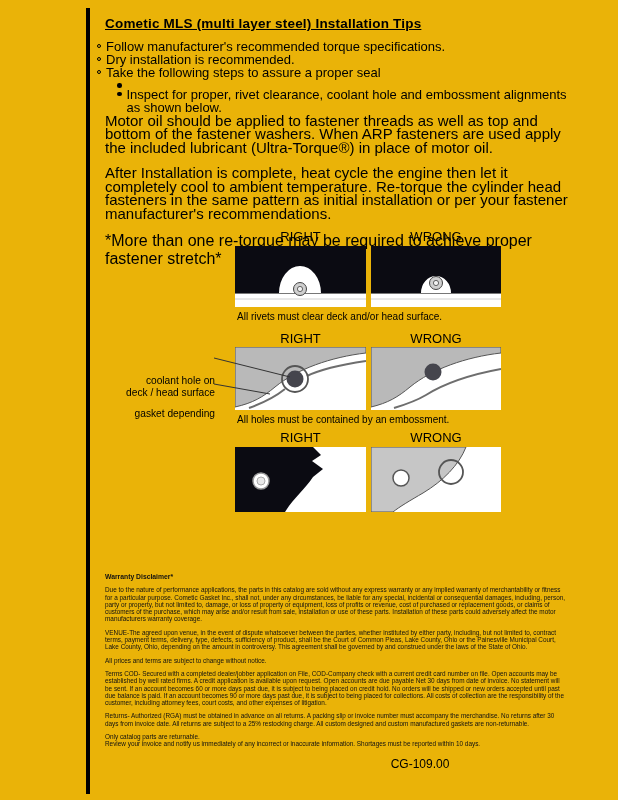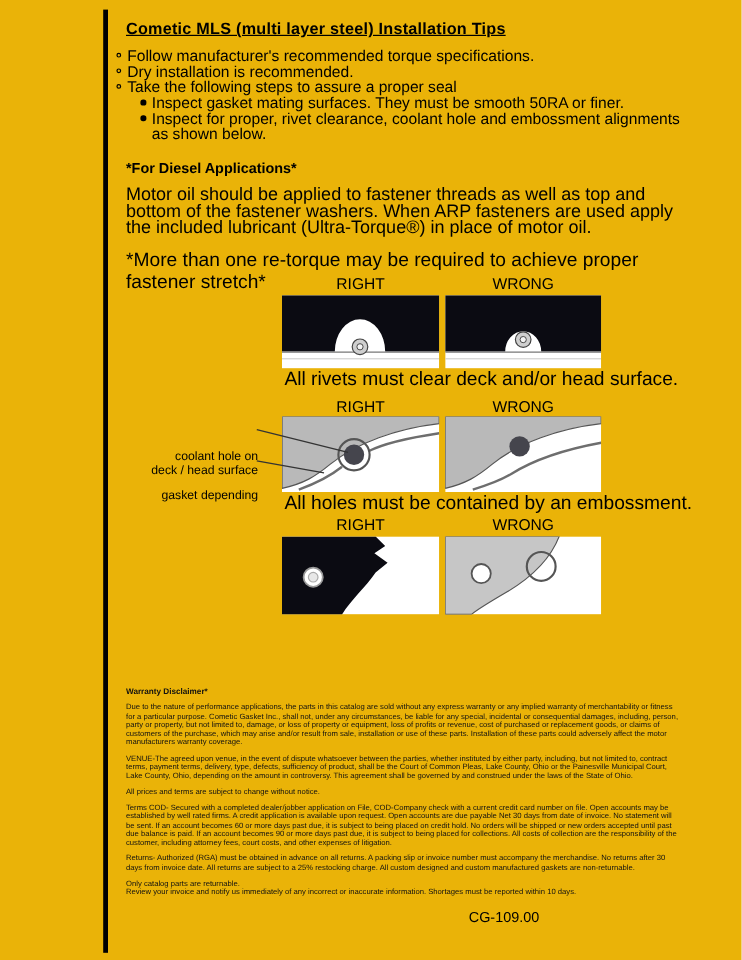--- a/index.html
+++ b/index.html
@@ -20,21 +20,21 @@
   .bullet-row.sub { margin-left:12px; }
   .b-f { flex:0 0 auto; width:4.5px; height:4.5px; background:#000; border-radius:50%; margin:4px 5px 0 0; }
 
   .h2 { font-size:12px; font-weight:bold; margin:15px 0 9px; }
   .para { font-size:15px; line-height:13.5px; margin-bottom:12px; width:466px; }
   .note { font-size:16px; margin-top:4px; }
 
   .dlabel { position:absolute; font-size:13px; text-align:center; width:131px; }
   .dimg  { position:absolute; }
   .dimg svg { display:block; }
-  .dcap  { position:absolute; font-size:16px; line-height:12.5px; }
+  .dcap  { position:absolute; font-size:10px; line-height:12.5px; }
   .ptr-label { position:absolute; font-size:10.2px; line-height:11.5px; text-align:right; width:97px;margin-top:31px; }
   .ptr-lines { position:absolute; left:212px; top:350px; }
 
   .warranty { position:absolute; left:105px; top:573px; width:463px; font-size:6.4px; line-height:7.3px; color:#111; }
   .warranty .w-head { font-size:6.8px; font-weight:bold; margin-bottom:6px; }
   .warranty p { margin-bottom:6px; }
   .warranty p.tight { margin-bottom:0; }
 
   .footer { position:absolute; left:360px; top:757px; width:120px; text-align:center; font-size:12px; }
 </style>
@@ -54,29 +54,28 @@
     <div class="bullet-row">
       <span class="b-o"></span>
       <span>Dry installation is recommended.</span>
     </div>
     <div class="bullet-row">
       <span class="b-o"></span>
       <span>Take the following steps to assure a proper seal</span>
     </div>
     <div class="bullet-row sub">
       <span class="b-f"></span>
-      <span>Inspect gasket mating surfaces.  They must be smooth 50RA or finer.</span>
     </div>
     <div class="bullet-row sub">
       <span class="b-f"></span>
       <span>Inspect for proper, rivet clearance, coolant hole and embossment alignments as shown below.</span>
     </div>
 
-    <div class="h2">*For Diesel Applications*</div>
     <div class="para">Motor oil should be applied to fastener threads as well as top and bottom of the fastener washers. When ARP fasteners are used apply the included lubricant (Ultra-Torque®) in place of motor oil.</div>
+    <div class="para">After Installation is complete, heat cycle the engine then let it completely cool to ambient temperature. Re-torque the cylinder head fasteners in the same pattern as initial installation or per your fastener manufacturer's recommendations.</div>
     <div class="note">*More than one re-torque may be required to achieve proper fastener stretch*</div>
   </div>
 
   <div class="dlabel" style="left:235px; top:229px;">RIGHT</div>
   <div class="dlabel" style="left:371px; top:229px; width:130px;">WRONG</div>
 
   <div class="dimg" style="left:235px; top:246px;">
     <svg width="131" height="61" viewBox="0 0 131 61">
       <rect width="131" height="61" fill="#ffffff"></rect>
       <path d="M0,0 H131 V47 H86 A21,27 0 0 0 44,47 H0 Z" fill="#0b0b12"></path>

